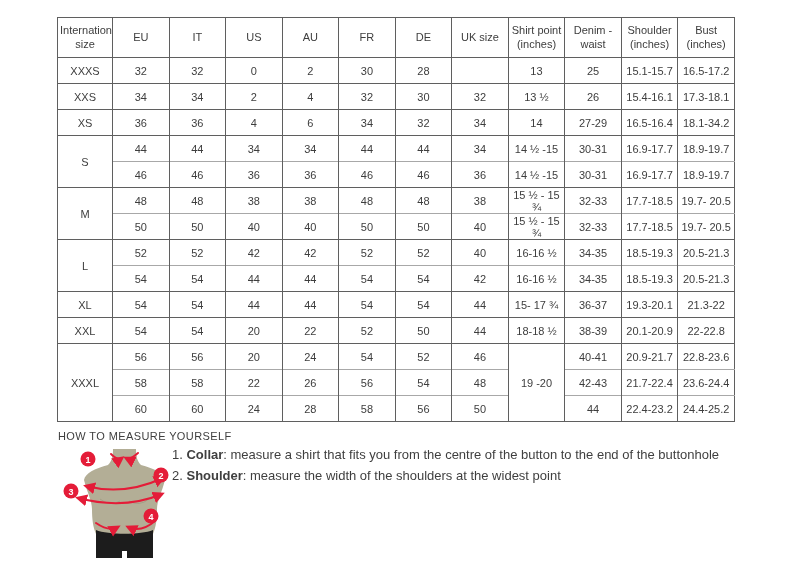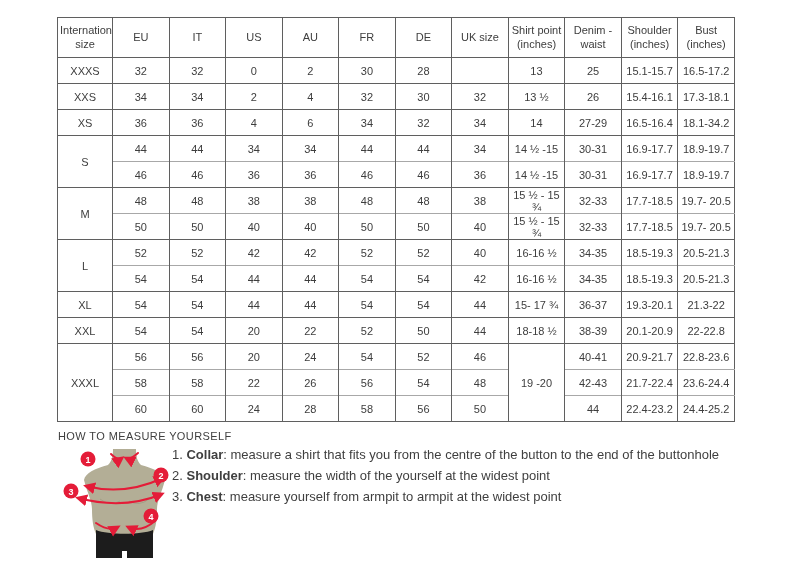--- a/index.html
+++ b/index.html
@@ -291,15 +291,14 @@
     <text x="105" y="32.5">2</text>
     <circle cx="15" cy="45" r="7.5" fill="#e41c38"></circle>
     <text x="15" y="48.5">3</text>
     <circle cx="95" cy="70" r="7.5" fill="#e41c38"></circle>
     <text x="95" y="73.5">4</text>
   </g>
 </svg>
 
 <ol class="measure-list">
     <li><span>1. </span><b>Collar</b><span>: measure a shirt that fits you from the centre of the button to the end of the buttonhole</span></li>
-    <li><span>2. </span><b>Shoulder</b><span>: measure the width of the yourself at the widest point</span></li>
-    <li><span>3. </span><b>Chest</b><span>: measure yourself from armpit to armpit at the widest point</span></li>
+    <li><span>2. </span><b>Shoulder</b><span>: measure the width of the shoulders at the widest point</span></li>
   </ol>
 
 </body></html>

